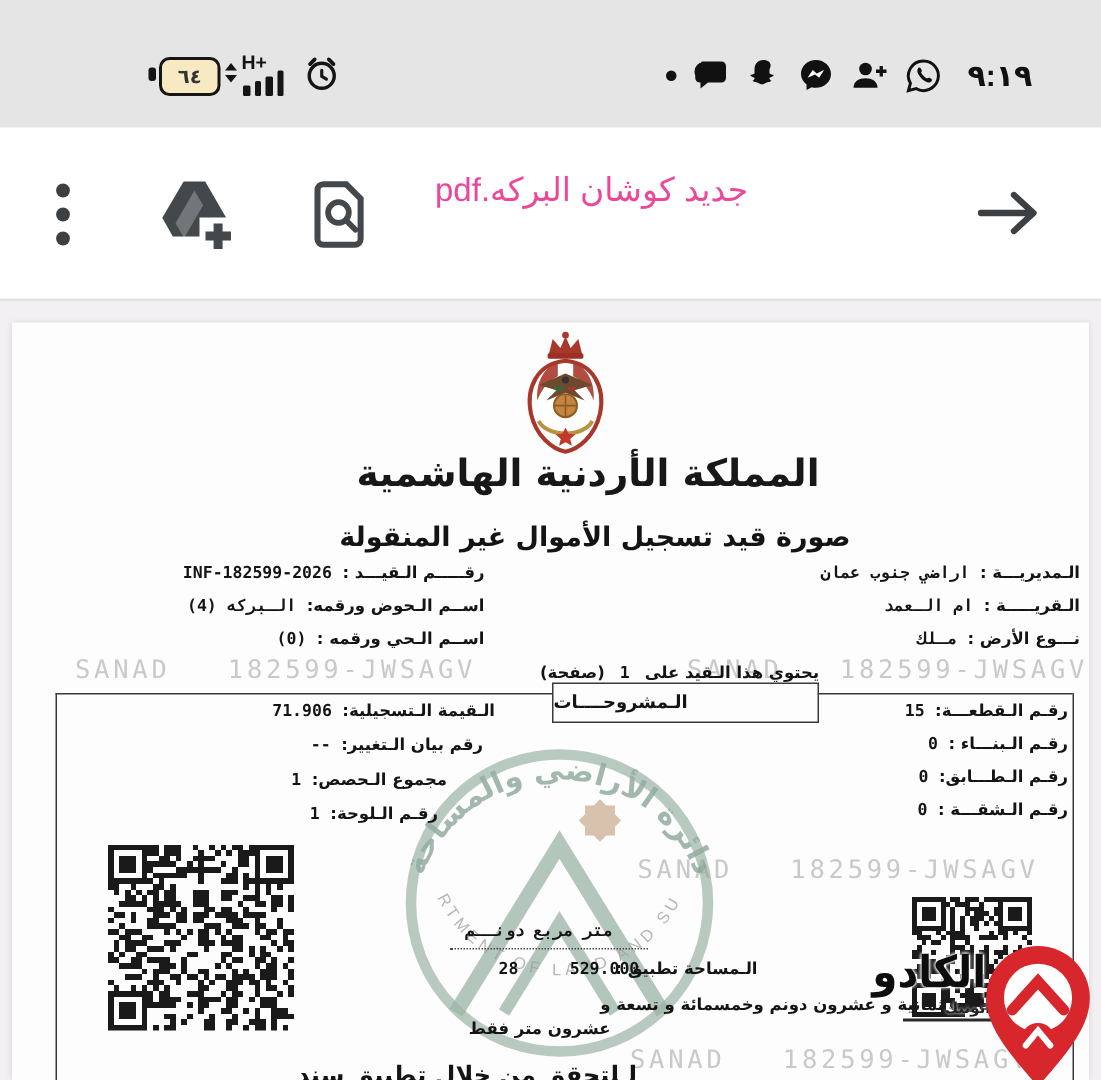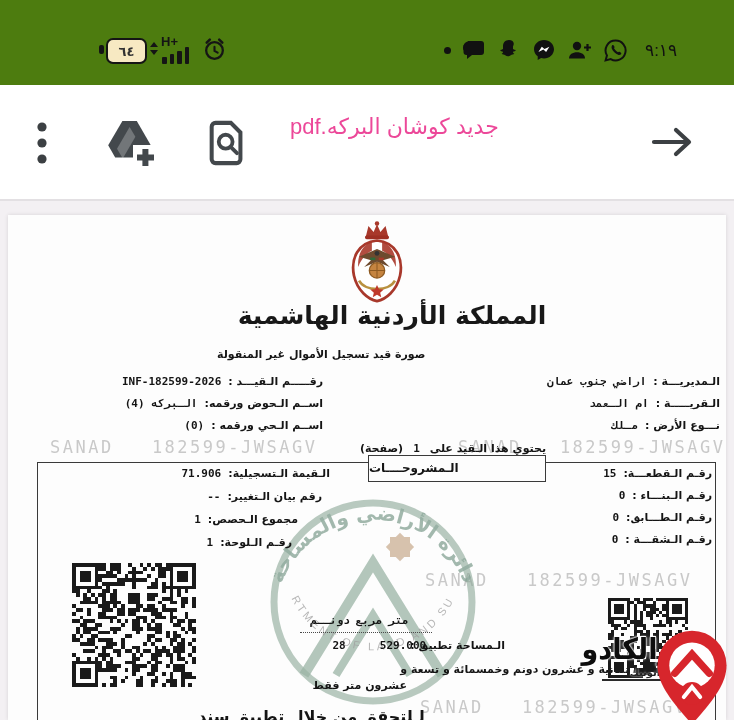--- a/index.html
+++ b/index.html
@@ -1,50 +1,50 @@
 <!DOCTYPE html>
 <html><head>
 <meta charset="utf-8">
 <style>
   html,body{margin:0;padding:0;background:#fff;}
   .screen{position:relative;width:734px;height:720px;overflow:hidden;background:#fff;
           font-family:"Liberation Sans","DejaVu Sans",sans-serif;}
   
-  .statusbar{position:absolute;left:0;top:0;width:734px;height:85px;background:#4d7c0f;}
+  .statusbar{position:absolute;left:0;top:0;width:734px;height:85px;background:#e5e5e5;}
   .battery{position:absolute;left:106px;top:38px;width:37px;height:22px;border:2.5px solid #151515;
            border-radius:7px;background:#f7e9c2;display:flex;align-items:center;justify-content:center;
            font-size:13px;font-weight:bold;color:#333;}
   .battery-nub{position:absolute;left:99px;top:45px;width:5px;height:9px;background:#151515;border-radius:2px;}
   .netcluster{position:absolute;left:150px;top:36px;width:46px;height:28px;}
   .arrows{position:absolute;left:0;top:6px;width:8px;height:16px;}
   .arrows .up{width:0;height:0;border-left:4px solid transparent;border-right:4px solid transparent;border-bottom:5px solid #151515;margin-bottom:3px;}
   .arrows .dn{width:0;height:0;border-left:4px solid transparent;border-right:4px solid transparent;border-top:5px solid #151515;}
   .nettype{position:absolute;left:11px;top:-2px;font-size:13px;font-weight:bold;color:#151515;}
   .bars{position:absolute;left:12px;bottom:0;display:flex;align-items:flex-end;gap:3px;}
   .bars i{display:block;width:4.5px;background:#151515;border-radius:1px;}
   .alarm{position:absolute;left:202px;top:37px;}
   .sb-right{position:absolute;left:444px;top:36px;width:290px;height:28px;display:flex;align-items:center;gap:11px;}
-  .sb-time{font-size:17px;color:#111;margin-right:4px;margin-left:6px;}
+  .sb-time{font-size:20px;color:#111;margin-right:4px;margin-left:6px;font-weight:bold;}
   .dot{width:7px;height:7px;border-radius:50%;background:#111;}
   
   .toolbar{position:absolute;left:0;top:92px;width:734px;height:106px;background:#fff;}
   .tb-icon{position:absolute;cursor:pointer;}
   .title{position:absolute;left:290px;top:22px;width:330px;font-size:22px;color:#ec4899;
          direction:rtl;text-align:left;white-space:nowrap;}
   
   .divider{position:absolute;left:0;top:199px;width:734px;height:2px;background:#e3e0e3;}
   .pdfarea{position:absolute;left:0;top:201px;width:734px;height:519px;background:#f3f0f3;}
   .page{position:absolute;left:8px;top:215px;width:718px;height:505px;background:#fdfdfd;
         box-shadow:0 0 4px rgba(0,0,0,.12);}
   .page *{box-sizing:border-box;}
   .doc{font-family:"DejaVu Sans","Liberation Sans",sans-serif;color:#141414;}
   .kingdom{position:absolute;left:209px;top:86px;width:350px;text-align:center;direction:rtl;
            font-weight:bold;font-size:25px;letter-spacing:-1px;color:#181818;z-index:2;}
-  .doctitle{position:absolute;left:209px;top:133px;width:350px;text-align:left;direction:rtl;
-            font-weight:bold;font-size:11px;z-index:2;}
+  .doctitle{position:absolute;left:209px;top:133px;width:350px;text-align:right;direction:rtl;
+            font-weight:bold;font-size:18px;z-index:2;}
   .row{position:absolute;direction:rtl;white-space:nowrap;font-weight:bold;font-size:11px;z-index:2;}
   .row .val{margin-right:7px;font-family:"DejaVu Sans Mono","DejaVu Sans",monospace;}
   .contains{position:absolute;left:335px;top:227px;width:220px;text-align:center;direction:rtl;
             white-space:nowrap;font-weight:bold;font-size:11px;z-index:2;}
   .contains .num{margin:0 10px;font-family:"DejaVu Sans Mono",monospace;}
   .wm{position:absolute;font-family:"DejaVu Sans Mono","Liberation Mono",monospace;
       font-size:17px;letter-spacing:2.5px;color:#c9c9c9;white-space:pre;z-index:1;}
   
   .boxtop{position:absolute;left:29px;top:247px;width:678px;border-top:1.5px solid #3a3a3a;z-index:2;}
   .boxleft{position:absolute;left:29px;top:247px;height:258px;border-left:1.5px solid #3a3a3a;z-index:2;}

